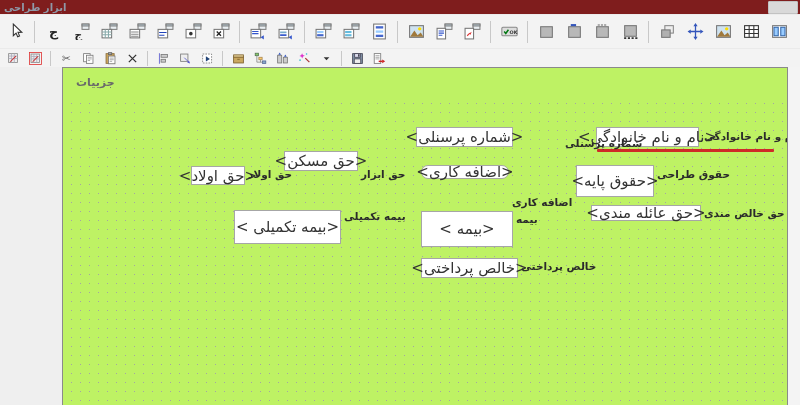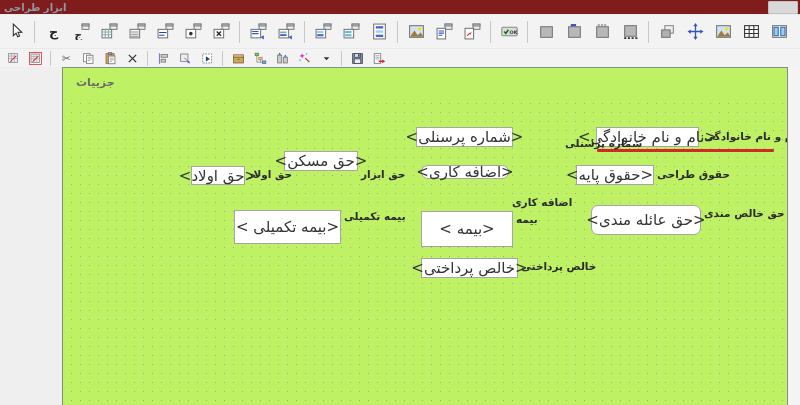--- a/index.html
+++ b/index.html
@@ -470,41 +470,41 @@
         <span>&lt;نام و نام خانوادگی&gt;</span>
       </div>
       <div class="flabel" style="left:641px;top:62px;">نام و نام خانوادگی</div>
       <div class="red-underline" style="left:534px;top:81px;width:177px;"></div>
 
       <div class="fbox" style="left:353px;top:59px;width:97px;height:20px;">
         <span>&lt;شماره پرسنلی&gt;</span>
       </div>
       <div class="flabel" style="left:454px;top:69px;margin-left:48px;">شماره پرسنلی</div>
 
-      <div class="fbox" style="left:513px;top:97px;width:78px;height:20px;justify-content:flex-end;">
+      <div class="fbox" style="left:513px;top:97px;width:78px;height:32px;">
         <span>&lt;حقوق پایه&gt;</span>
       </div>
       <div class="flabel" style="left:594px;top:100px;">حقوق طراحی</div>
 
       <div class="fbox" style="left:358px;top:97px;width:88px;height:14px;border-radius:8px;">
         <span>&lt;اضافه کاری&gt;</span>
       </div>
       <div class="flabel" style="left:449px;top:100px;margin-top:28px;">اضافه کاری</div>
 
       <div class="fbox" style="left:221px;top:83px;width:74px;height:20px;">
         <span>&lt;حق مسکن&gt;</span>
       </div>
       <div class="flabel" style="left:298px;top:100px;">حق ابزار</div>
 
       <div class="fbox" style="left:128px;top:98px;width:54px;height:19px;">
         <span>&lt;حق اولاد&gt;</span>
       </div>
       <div class="flabel" style="left:185px;top:100px;">حق اولاد</div>
 
-      <div class="fbox" style="left:528px;top:137px;width:110px;height:30px;border-radius:7px;">
+      <div class="fbox" style="left:528px;top:137px;width:110px;height:16px;">
         <span>&lt;حق عائله مندی&gt;</span>
       </div>
       <div class="flabel" style="left:641px;top:139px;">حق خالص مندی</div>
 
       <div class="fbox" style="left:358px;top:143px;width:92px;height:36px;">
         <span>&lt;بیمه &gt;</span>
       </div>
       <div class="flabel" style="left:453px;top:145px;">بیمه</div>
 
       <div class="fbox" style="left:171px;top:142px;width:107px;height:34px;">

